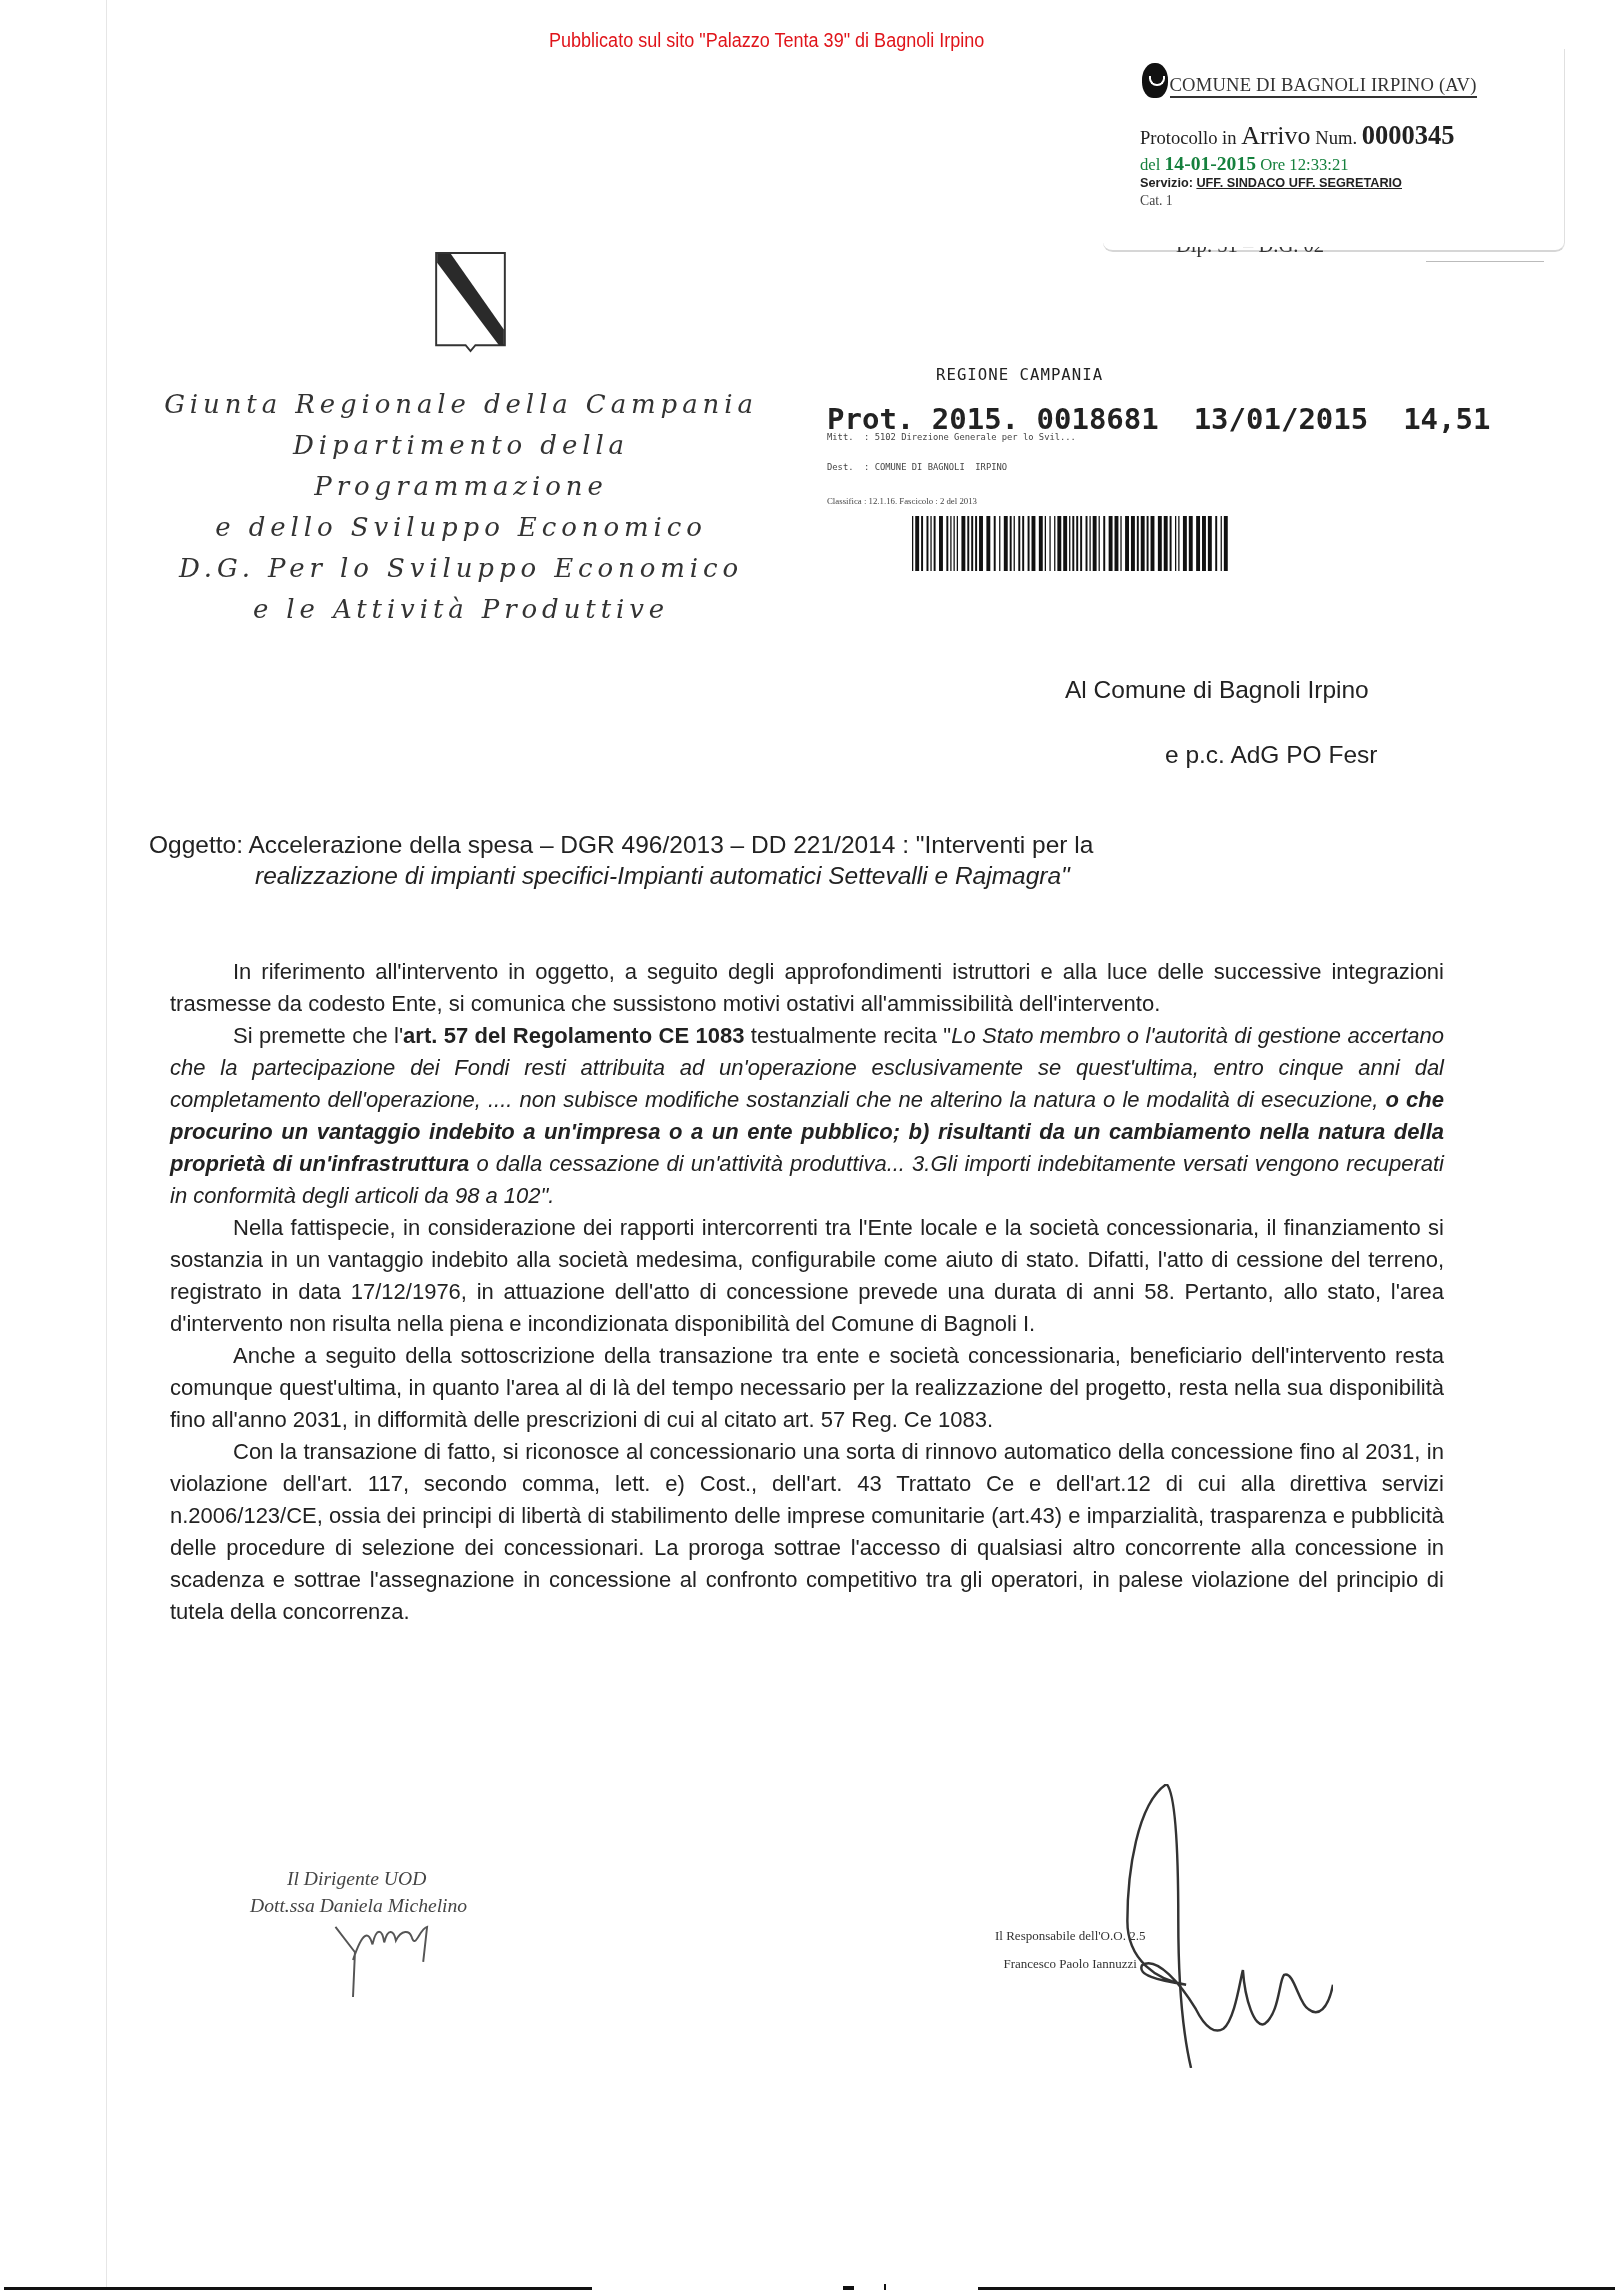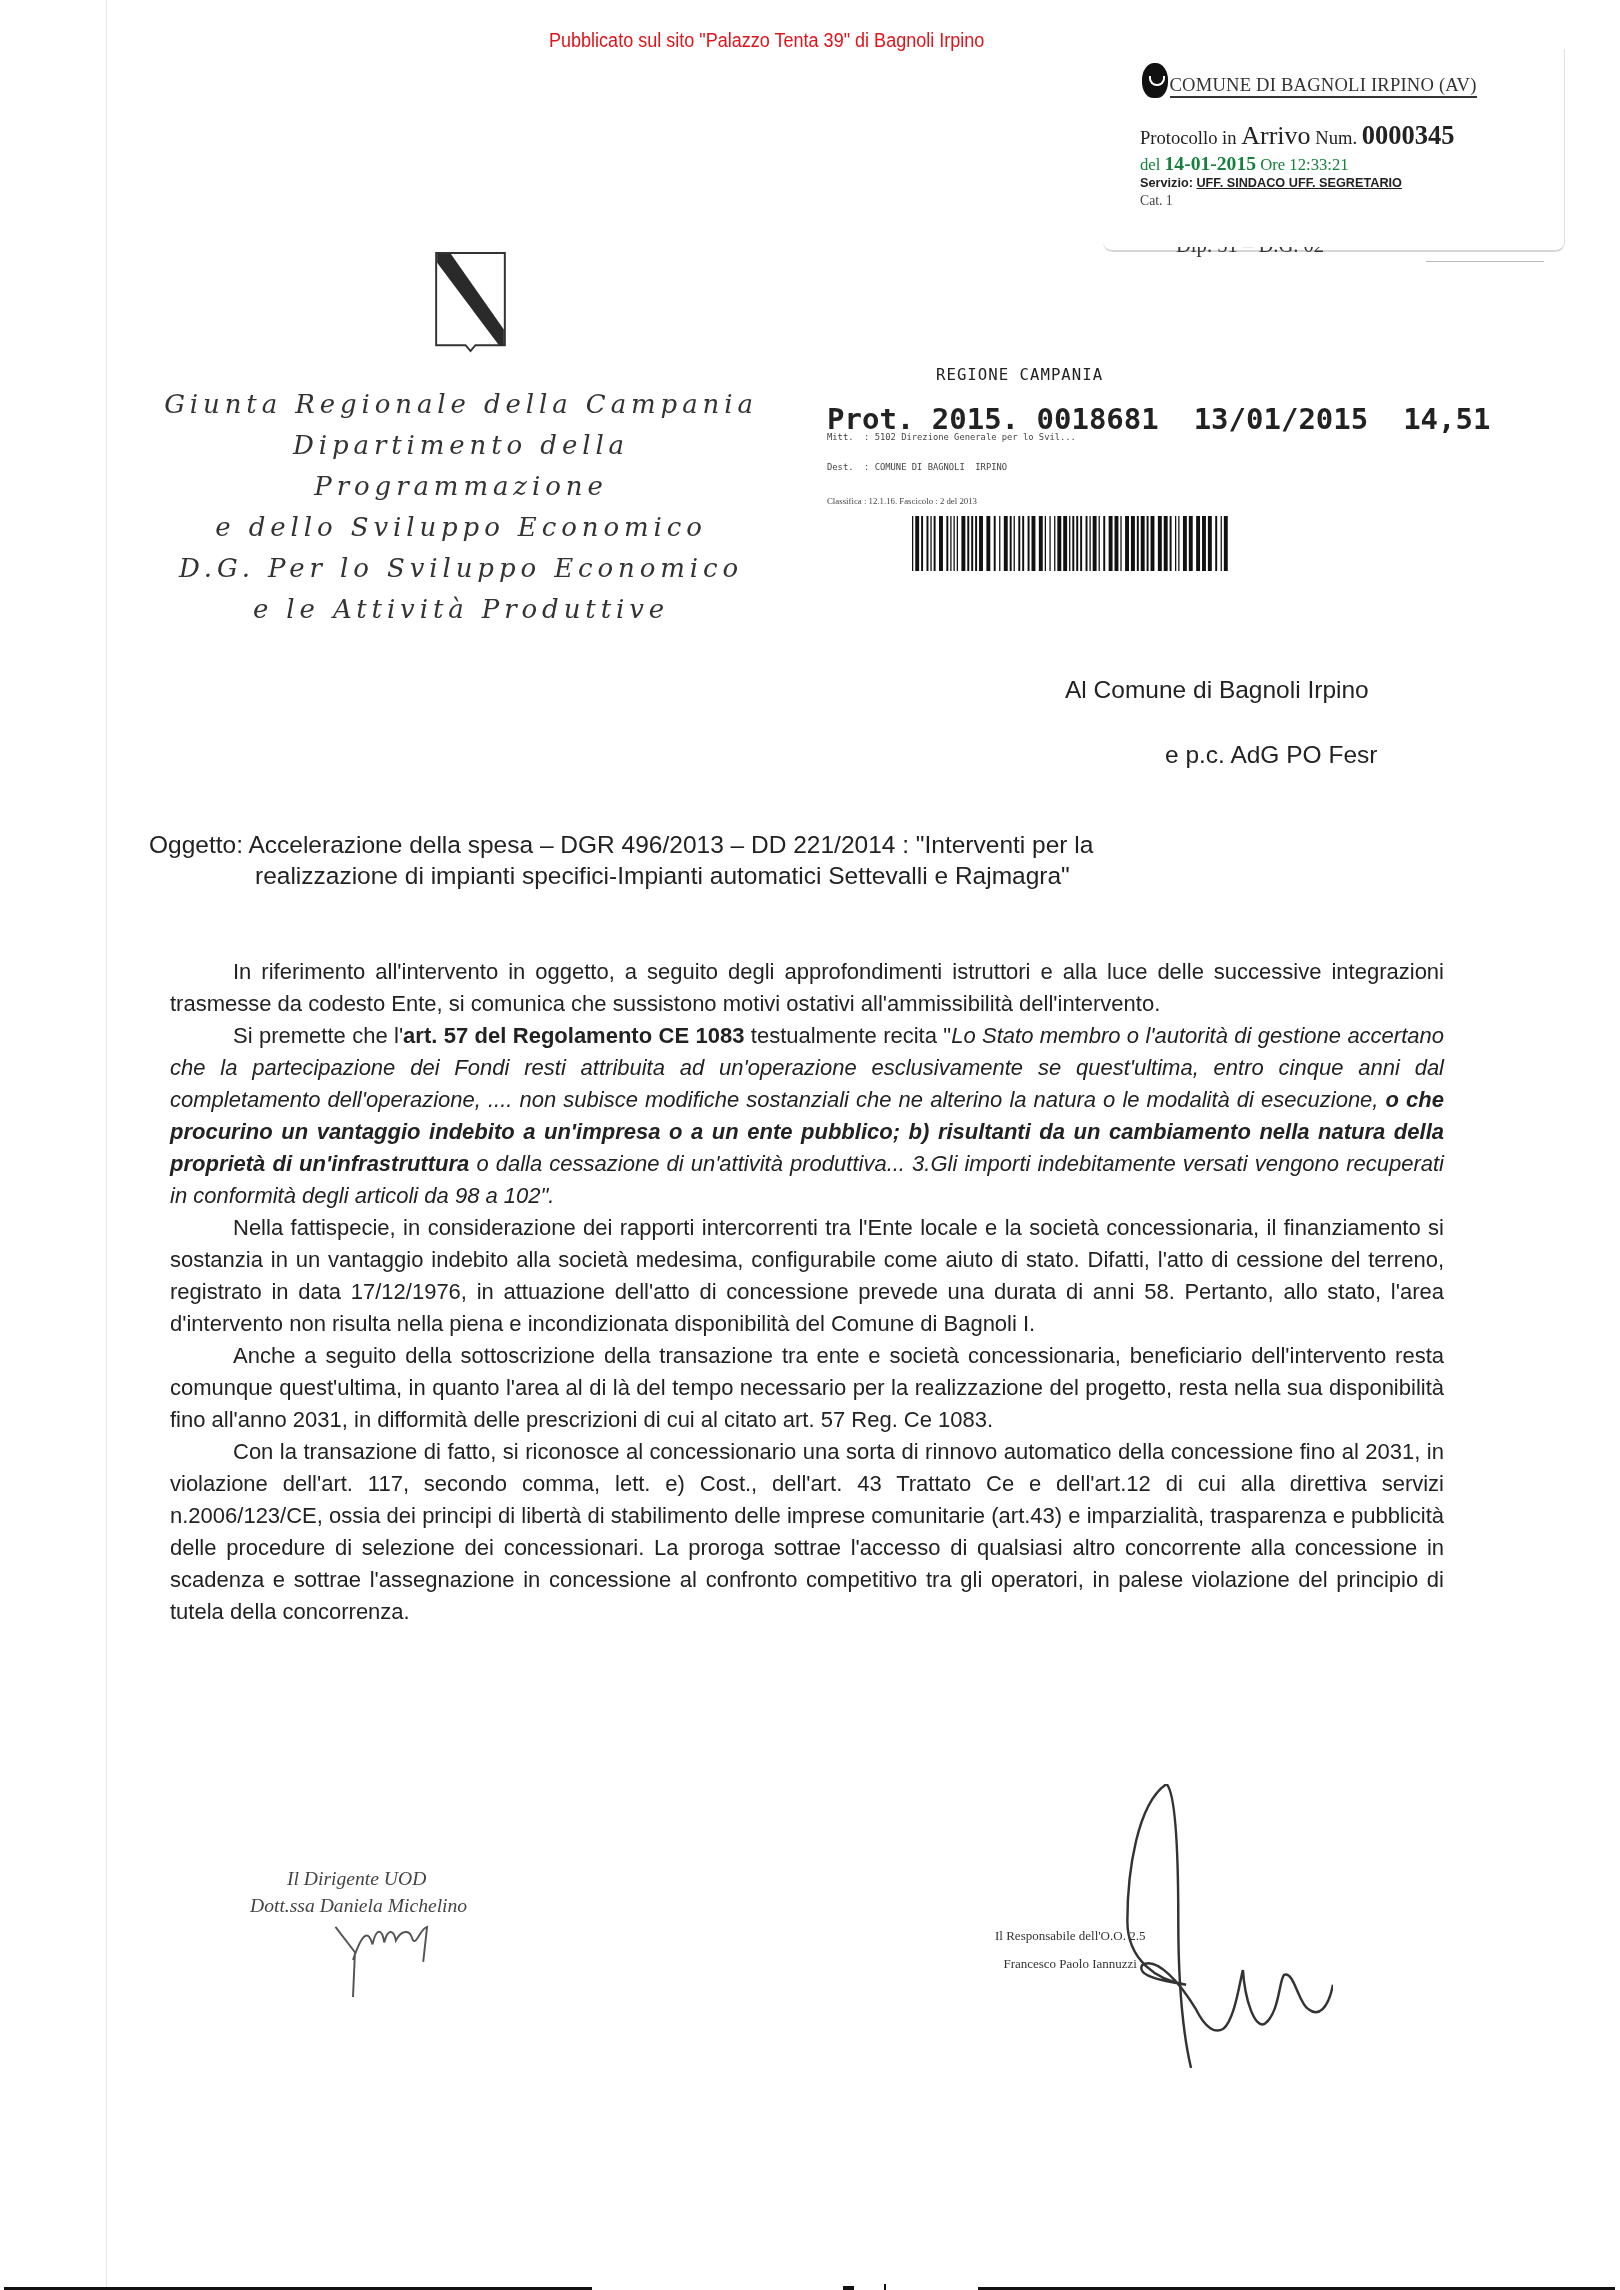--- a/index.html
+++ b/index.html
@@ -58,21 +58,21 @@
   .class { left: 827px; top: 496px; font-family: Liberation Serif, serif; }
   .barcode { left: 912px; top: 516px; width: 323px; height: 55px; }
 
   .recipient { font-size: 24.5px; color: #222; }
   .to1 { left: 1065px; top: 676px; }
   .to2 { left: 1165px; top: 741px; }
 
   .subject { left: 149px; top: 829px; width: 1294px; font-size: 24.5px; color: #222; line-height: 31px; }
   .subject .label { }
   .subject .rest { }
-  .subject .l2 { padding-left: 106px; display: block; }
+  .subject .l2 { padding-left: 106px; display: block; font-style: italic; }
 
   .body-text {
     left: 170px; top: 956px; width: 1274px; font-size: 22px; color: #222; line-height: 32px;
     text-align: justify;
   }
   .body-text p { margin: 0; text-indent: 63px; }
   .body-text i { font-style: italic; }
   .body-text b { font-weight: bold; }
 
   .sig-left { left: 250px; top: 1866px; font-family: "Liberation Serif", serif; font-style: italic; font-size: 19.6px; color: #444; line-height: 26.5px; }

